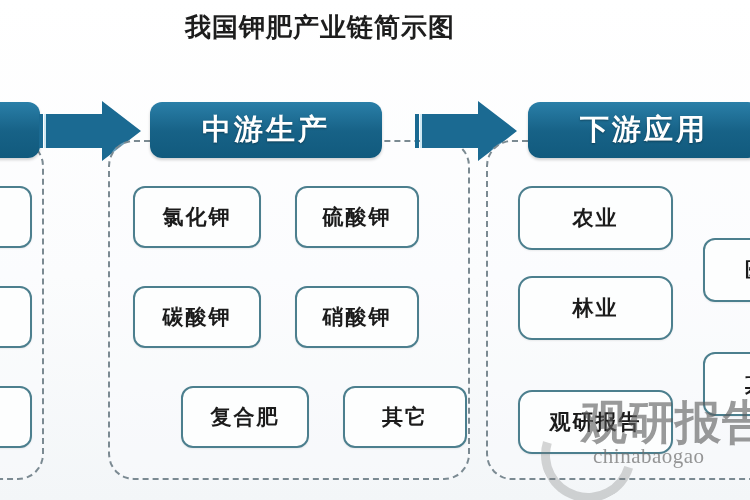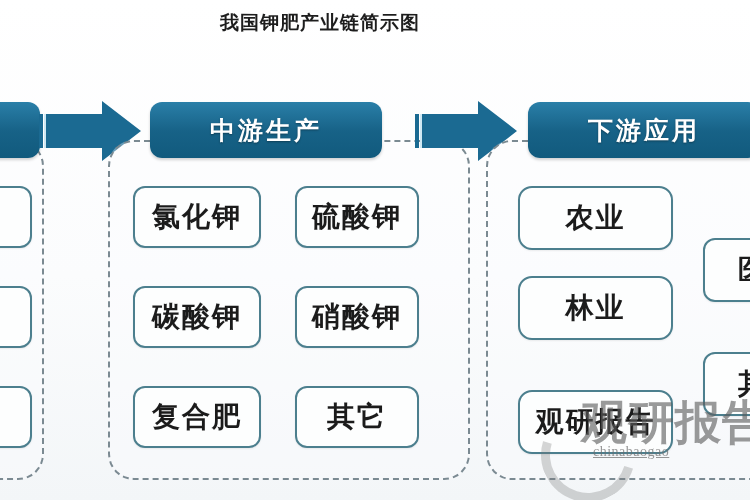--- a/index.html
+++ b/index.html
@@ -16,21 +16,21 @@
     background: linear-gradient(180deg, #ffffff 0%, #fbfcfd 55%, #f3f6f8 100%);
   }
 
   
   #chart-title {
     position: absolute;
     left: 0;
     top: 10px;
     width: 640px;
     text-align: center;
-    font-size: 19px;
+    font-size: 26px;
     font-weight: bold;
     letter-spacing: 1px;
     color: #1d1d1d;
     font-family: "Liberation Serif", "DejaVu Serif", serif;
   }
 
   
   .stage {
     position: absolute;
     border: 2px dashed #7b8a92;
@@ -43,21 +43,21 @@
   #stage-downstream{ left: 486px; top: 140px; width: 330px;  height: 340px; }
 
   
   .stage-head {
     position: absolute;
     height: 56px;
     border-radius: 12px;
     background: linear-gradient(180deg, #2a7fa8 0%, #176287 52%, #115a7d 100%);
     box-shadow: 0 2px 3px rgba(0,0,0,0.18);
     color: #ffffff;
-    font-size: 25px;
+    font-size: 29px;
     font-weight: bold;
     letter-spacing: 3px;
     display: flex;
     align-items: center;
     justify-content: center;
     text-shadow: 0 1px 2px rgba(0,0,0,0.35);
     box-sizing: border-box;
   }
   #head-upstream   { left: -100px; top: 102px; width: 140px; }
   #head-midstream  { left: 150px;  top: 102px; width: 232px; }
@@ -65,42 +65,42 @@
 
   
   .item-box {
     position: absolute;
     border: 2px solid #4c7f8e;
     border-radius: 12px;
     background: #fdfefe;
     display: flex;
     align-items: center;
     justify-content: center;
-    font-size: 28px;
+    font-size: 21px;
     font-weight: bold;
     color: #1b1b1b;
     letter-spacing: 2px;
     box-sizing: border-box;
     box-shadow: 0 1px 2px rgba(0,0,0,0.07);
     font-family: "Liberation Serif", "DejaVu Serif", serif;
   }
 
   
   .up-c1 { left: -108px; width: 140px; height: 62px; }
   #up-r1 { top: 186px; }
   #up-r2 { top: 286px; }
   #up-r3 { top: 386px; }
 
   
   .mid-c1 { left: 133px; width: 128px; }
   .mid-c2 { left: 295px; width: 124px; }
   .mid-row { height: 62px; }
   .mid-r1 { top: 186px; }
   .mid-r2 { top: 286px; }
-  .mid-r3 { top: 386px; }
+  .mid-r3 { top: 386px; margin-left: 48px; }
 
   
   .down-c1 { left: 518px; width: 155px; border-radius: 14px; }
   .down-c2 { left: 703px; width: 130px; }
   .down-row { height: 64px; }
   .down-r1 { top: 186px; }
   .down-r2 { top: 276px; }
   .down-r3 { top: 390px; }
   .down-c2.down-r1 { top: 238px; }
   .down-c2.down-r2 { top: 352px; }
@@ -132,26 +132,25 @@
     font-weight: bold;
     color: rgba(92,92,92,0.62);
     letter-spacing: 1px;
     white-space: nowrap;
     font-family: "Liberation Serif", "DejaVu Serif", serif;
   }
   #wm-en {
     position: absolute;
     left: 48px;
     top: 52px;
-    font-size: 14px;
+    font-size: 21px;
     color: rgba(110,110,110,0.72);
     letter-spacing: 0.5px;
     white-space: nowrap;
     font-family: "Liberation Serif", "DejaVu Serif", serif;
-    text-decoration: underline;
   }
   #wm-swoosh {
     position: absolute;
     left: -4px;
     top: 16px;
     width: 76px;
     height: 76px;
     border: 9px solid rgba(120,120,120,0.30);
     border-radius: 50%;
     border-right-color: transparent;

